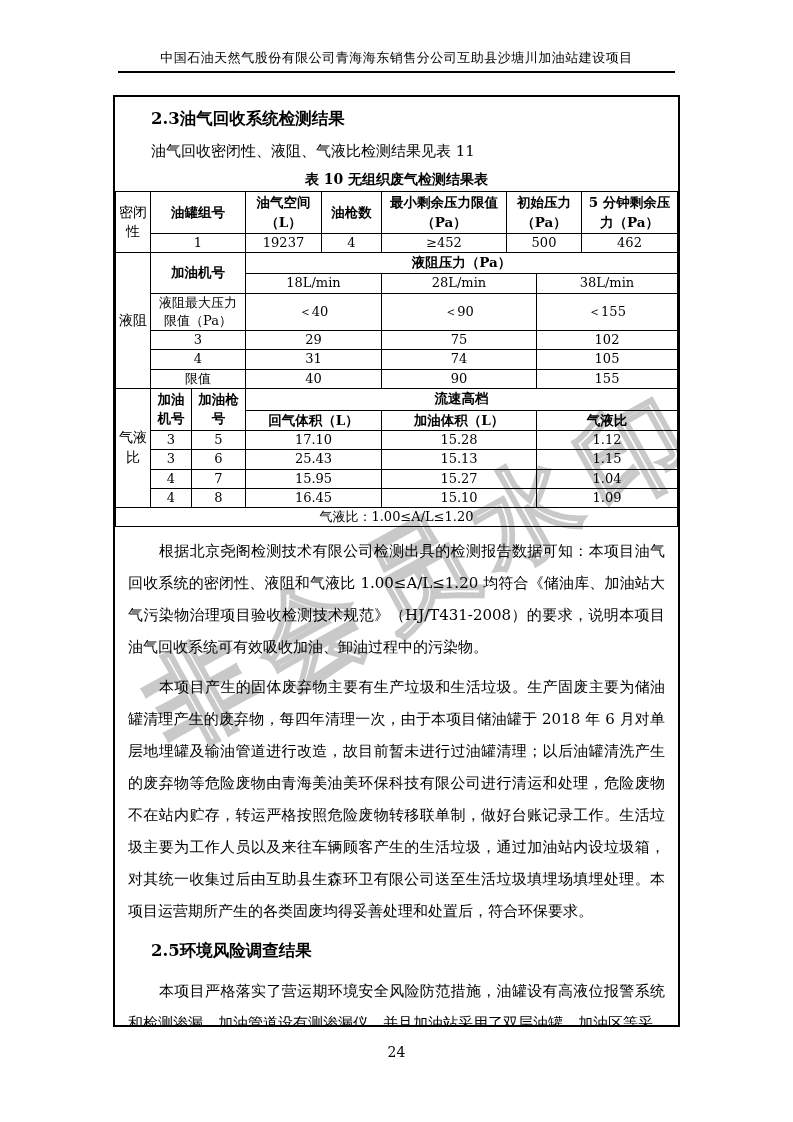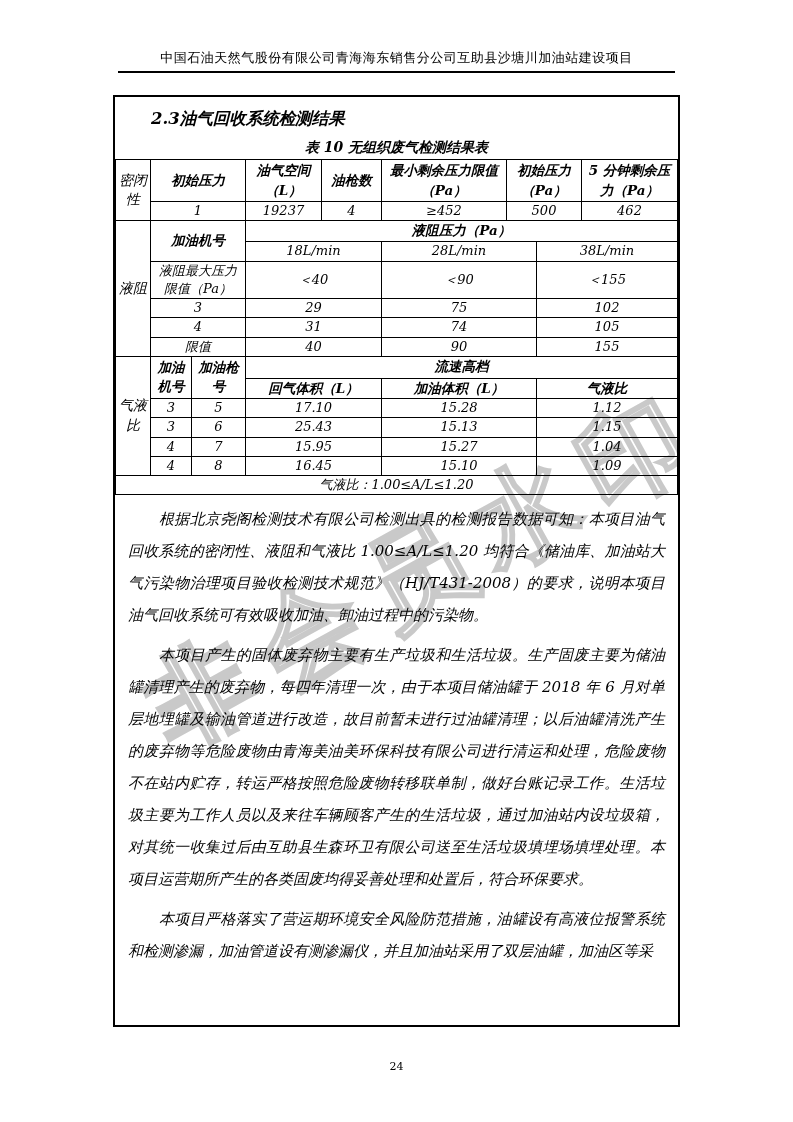--- a/index.html
+++ b/index.html
@@ -21,21 +21,21 @@
     padding:6px 0 0;position:relative;overflow:hidden;
   }
   .watermark{
     position:absolute;left:-10px;top:420px;width:640px;
     text-align:center;white-space:nowrap;line-height:1;
     font-family:"DejaVu Sans","Liberation Sans",sans-serif;font-weight:bold;
     font-size:105px;letter-spacing:18px;
     color:transparent;-webkit-text-stroke:2.5px #c9c9c9;
     transform:rotate(-29deg);z-index:0;pointer-events:none;
   }
-  .inner{position:relative;z-index:1;font-style:italic;}
+  .inner{position:relative;z-index:1;}
   .sec-heading{
     font-size:16.5px;font-weight:bold;margin:0;padding:0 5px 0 36px;
     line-height:32px;
   }
   .intro-line{
     font-size:15px;margin:0;padding:0 5px;text-indent:31px;line-height:32px;
   }
   .tbl-caption{
     text-align:center;font-weight:bold;font-size:14px;line-height:24px;margin:0;
   }
@@ -56,60 +56,61 @@
   td.vtop{vertical-align:top;}
   td.footnote-cell{text-align:left;padding-left:6px;}
   tr.s1h{height:42px;} tr.s1d{height:18px;}
   tr.r1{height:20px;} tr.r2{height:20px;} tr.r3{height:36px;} tr.rd{height:17px;}
   tr.q1{height:22px;} tr.q2{height:19px;} tr.qd{height:18px;} tr.fn{height:19px;}
   .para{
     font-size:15px;line-height:32px;margin:8px;padding:0 5px;
     text-align:justify;text-indent:31px;
   }
   .page-num{
-    text-align:center;font-size:11px;margin-top:31px;line-height:18px;
+    text-align:center;font-size:14px;margin-top:16px;line-height:18px;
   }
 </style>
 </head>
 <body>
 
 <div class="page">
 
   <div class="page-header">
     <div class="header-title">中国石油天然气股份有限公司青海海东销售分公司互助县沙塘川加油站建设项目</div>
   </div>
 
   <div class="content-box">
 
     <div class="watermark">非会员水印</div>
 
     <div class="inner">
 
       <p class="sec-heading">2.3油气回收系统检测结果</p>
 
+      <p class="intro-line">油气回收密闭性、液阻、气液比检测结果见表 11</p>
 
       <p class="tbl-caption">表 10  无组织废气检测结果表</p>
 
       <table class="det">
         <colgroup>
           <col style="width:35px">
             <col style="width:41px">
             <col style="width:54px">
           <col style="width:76px">
             <col style="width:60px">
             <col style="width:125px">
           <col style="width:30px">
             <col style="width:45px">
             <col style="width:96px">
         </colgroup>
 
         <tbody>
             <tr class="s1h">
           <td class="vlabel" rowspan="2">密闭性</td>
-          <th colspan="2">初始压力</th>
+          <th colspan="2">油罐组号</th>
           <th>油气空间（L）</th>
           <th>油枪数</th>
           <th>最小剩余压力限值（Pa）</th>
           <th colspan="2">初始压力（Pa）</th>
           <th>5 分钟剩余压力（Pa）</th>
         </tr>
         <tr class="s1d">
           <td colspan="2">1</td>
           <td>19237</td>
           <td>4</td>
@@ -197,20 +198,21 @@
           <td colspan="9" class="footnote-cell">气液比：1.00≤A/L≤1.20</td>
         </tr>
       </tbody>
         </table>
 
       <p class="para">根据北京尧阁检测技术有限公司检测出具的检测报告数据可知：本项目油气回收系统的密闭性、液阻和气液比 1.00≤A/L≤1.20 均符合《储油库、加油站大气污染物治理项目验收检测技术规范》（HJ/T431-2008）的要求，说明本项目油气回收系统可有效吸收加油、卸油过程中的污染物。</p>
 
 
       <p class="para">本项目产生的固体废弃物主要有生产垃圾和生活垃圾。生产固废主要为储油罐清理产生的废弃物，每四年清理一次，由于本项目储油罐于 2018 年 6 月对单层地埋罐及输油管道进行改造，故目前暂未进行过油罐清理；以后油罐清洗产生的废弃物等危险废物由青海美油美环保科技有限公司进行清运和处理，危险废物不在站内贮存，转运严格按照危险废物转移联单制，做好台账记录工作。生活垃圾主要为工作人员以及来往车辆顾客产生的生活垃圾，通过加油站内设垃圾箱，对其统一收集过后由互助县生森环卫有限公司送至生活垃圾填埋场填埋处理。本项目运营期所产生的各类固废均得妥善处理和处置后，符合环保要求。</p>
 
+      <p class="sec-heading">2.5环境风险调查结果</p>
 
       <p class="para">本项目严格落实了营运期环境安全风险防范措施，油罐设有高液位报警系统和检测渗漏，加油管道设有测渗漏仪，并且加油站采用了双层油罐，加油区等采</p>
 
     </div>
   </div>
 
   <div class="page-num">24</div>
 
 </div>
 

